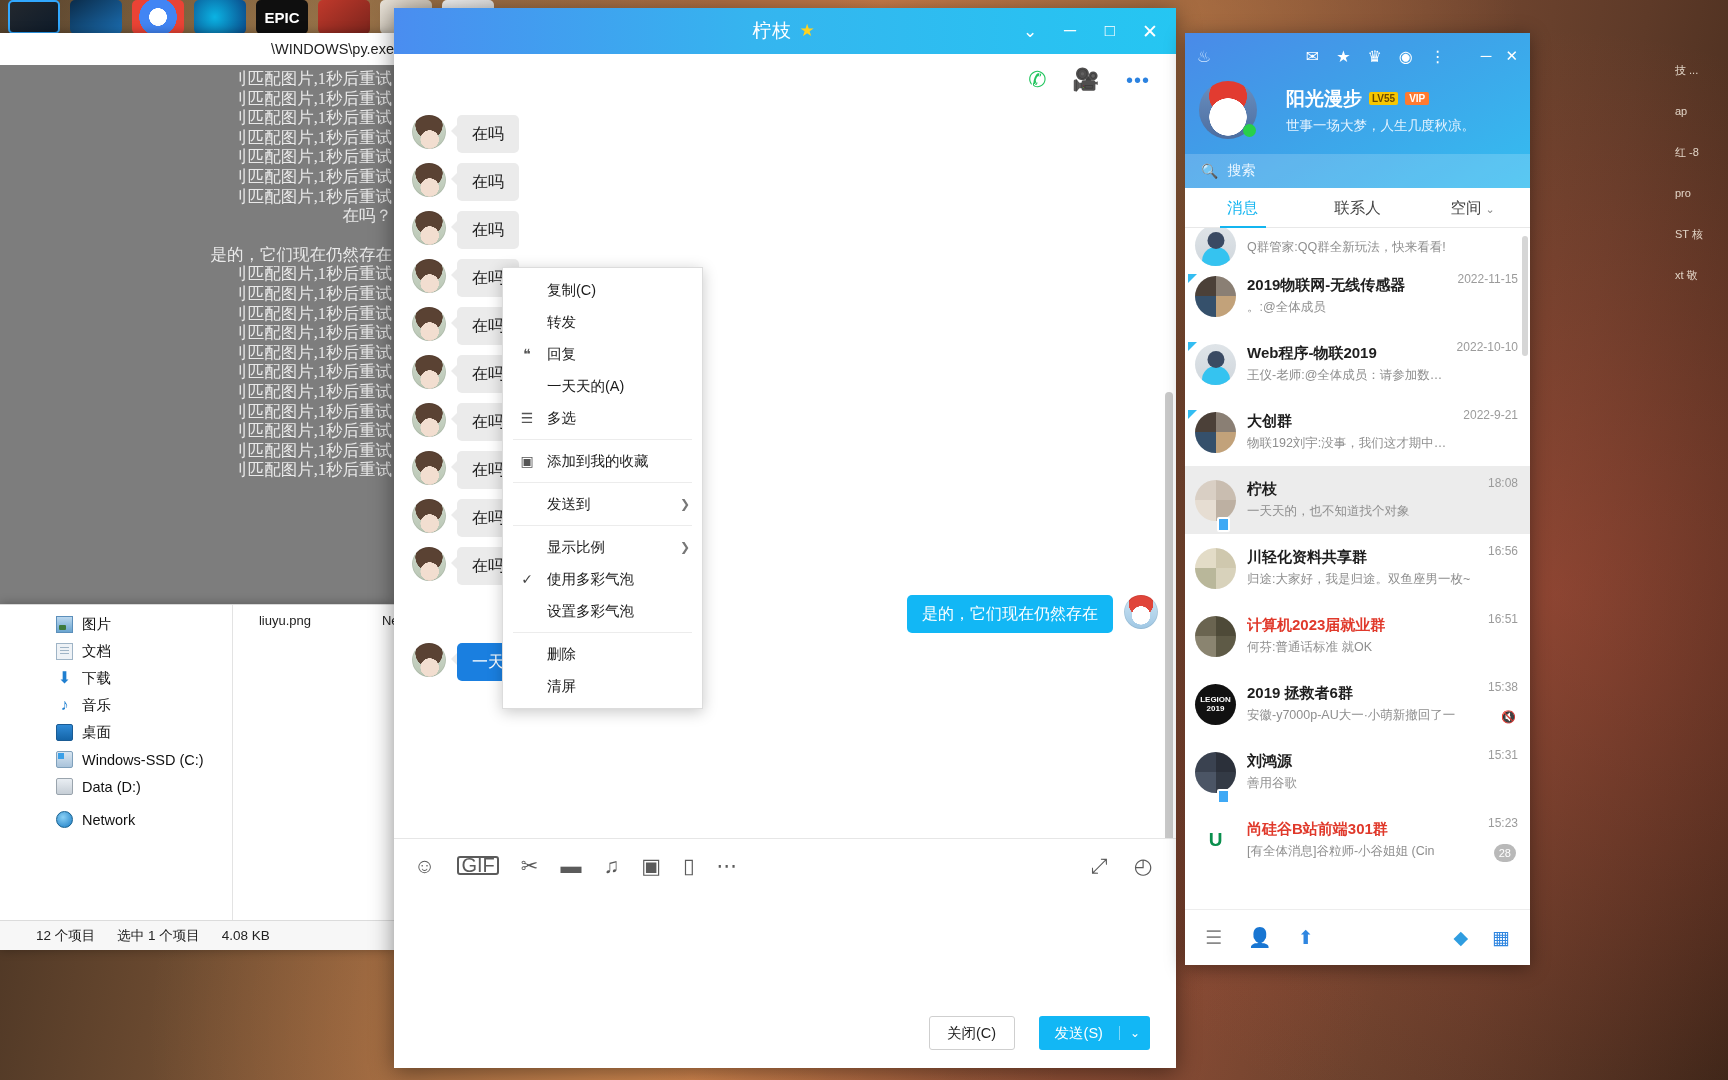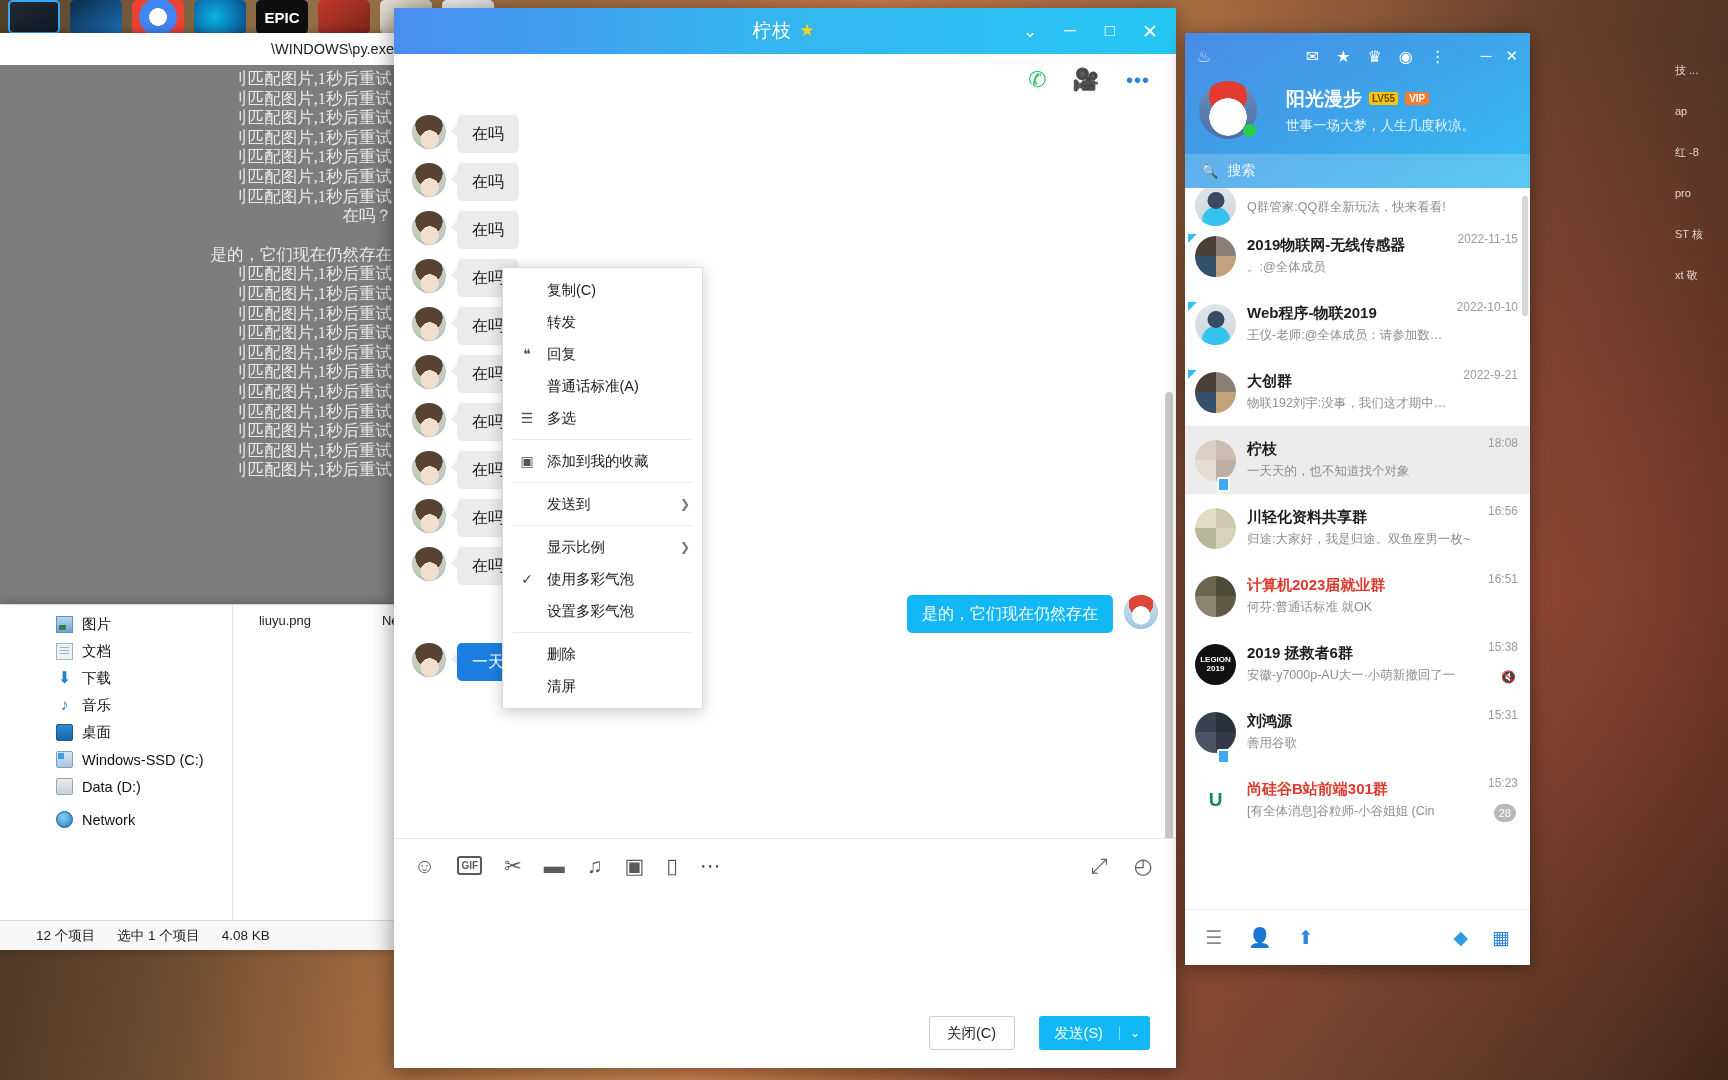--- a/index.html
+++ b/index.html
@@ -177,21 +177,21 @@
     background:#c9c9c9; border-radius:4px;
   }
 
   #chatwin .inputbar {
     flex:0 0 auto; height:230px; border-top:1px solid #e6e6e6;
     display:flex; flex-direction:column; background:#fff;
   }
   .inputicons { height:52px; display:flex; align-items:center; gap:22px;
                 padding-left:20px; position:relative; }
   .iic { font-size:21px; color:#5b5b5b; line-height:21px; }
-  .iic.gif { font-size:10px; font-weight:bold; border:2px solid #5b5b5b;
+  .iic.gif { font-size:20px; font-weight:normal; border:2px solid #5b5b5b;
              border-radius:3px; padding:0 2px; line-height:15px; }
   .inputicons .right { position:absolute; right:24px; display:flex; gap:26px; }
   .inputarea { flex:1 1 auto; }
   .sendrow { height:70px; display:flex; align-items:center; justify-content:flex-end;
              gap:24px; padding-right:26px; }
   .btn-close {
     min-width:86px; height:34px; border:1px solid #cfcfcf; background:#fff;
     border-radius:3px; font-size:14.5px; color:#222;
     display:flex; align-items:center; justify-content:center;
   }
@@ -526,21 +526,21 @@
     <div class="ctxitem">
       <span class="ci"></span>
       <span>转发</span>
     </div>
     <div class="ctxitem">
       <span class="ci">❝</span>
       <span>回复</span>
     </div>
     <div class="ctxitem">
       <span class="ci"></span>
-      <span>普通话标准(A)</span>
+      <span>一天天的(A)</span>
     </div>
     <div class="ctxitem">
       <span class="ci">☰</span>
       <span>多选</span>
     </div>
     <div class="ctxsep"></div>
     <div class="ctxitem">
       <span class="ci">▣</span>
       <span>添加到我的收藏</span>
     </div>
@@ -606,20 +606,25 @@
         <div class="qqsig">世事一场大梦，人生几度秋凉。</div>
       </div>
     </div>
 
     <div class="qqsearch">
       <span>🔍</span>
       <span>搜索</span>
     </div>
   </div>
 
+  <div class="qqtabs" id="qq-tabs">
+      <div class="qqtab active">消息</div>
+      <div class="qqtab">联系人</div>
+      <div class="qqtab">空间<span class="cv">⌄</span></div>
+    </div>
 
   <div class="qqlist" id="qq-list">
     <div class="chatitem" style="height: 34px;">
         <div class="cavatar cav-person"></div>
         <div class="cmeta">
           <div class="cmsg">Q群管家:QQ群全新玩法，快来看看!</div>
         </div>
       </div>
       <div class="chatitem">
         <span class="cflag"></span>

